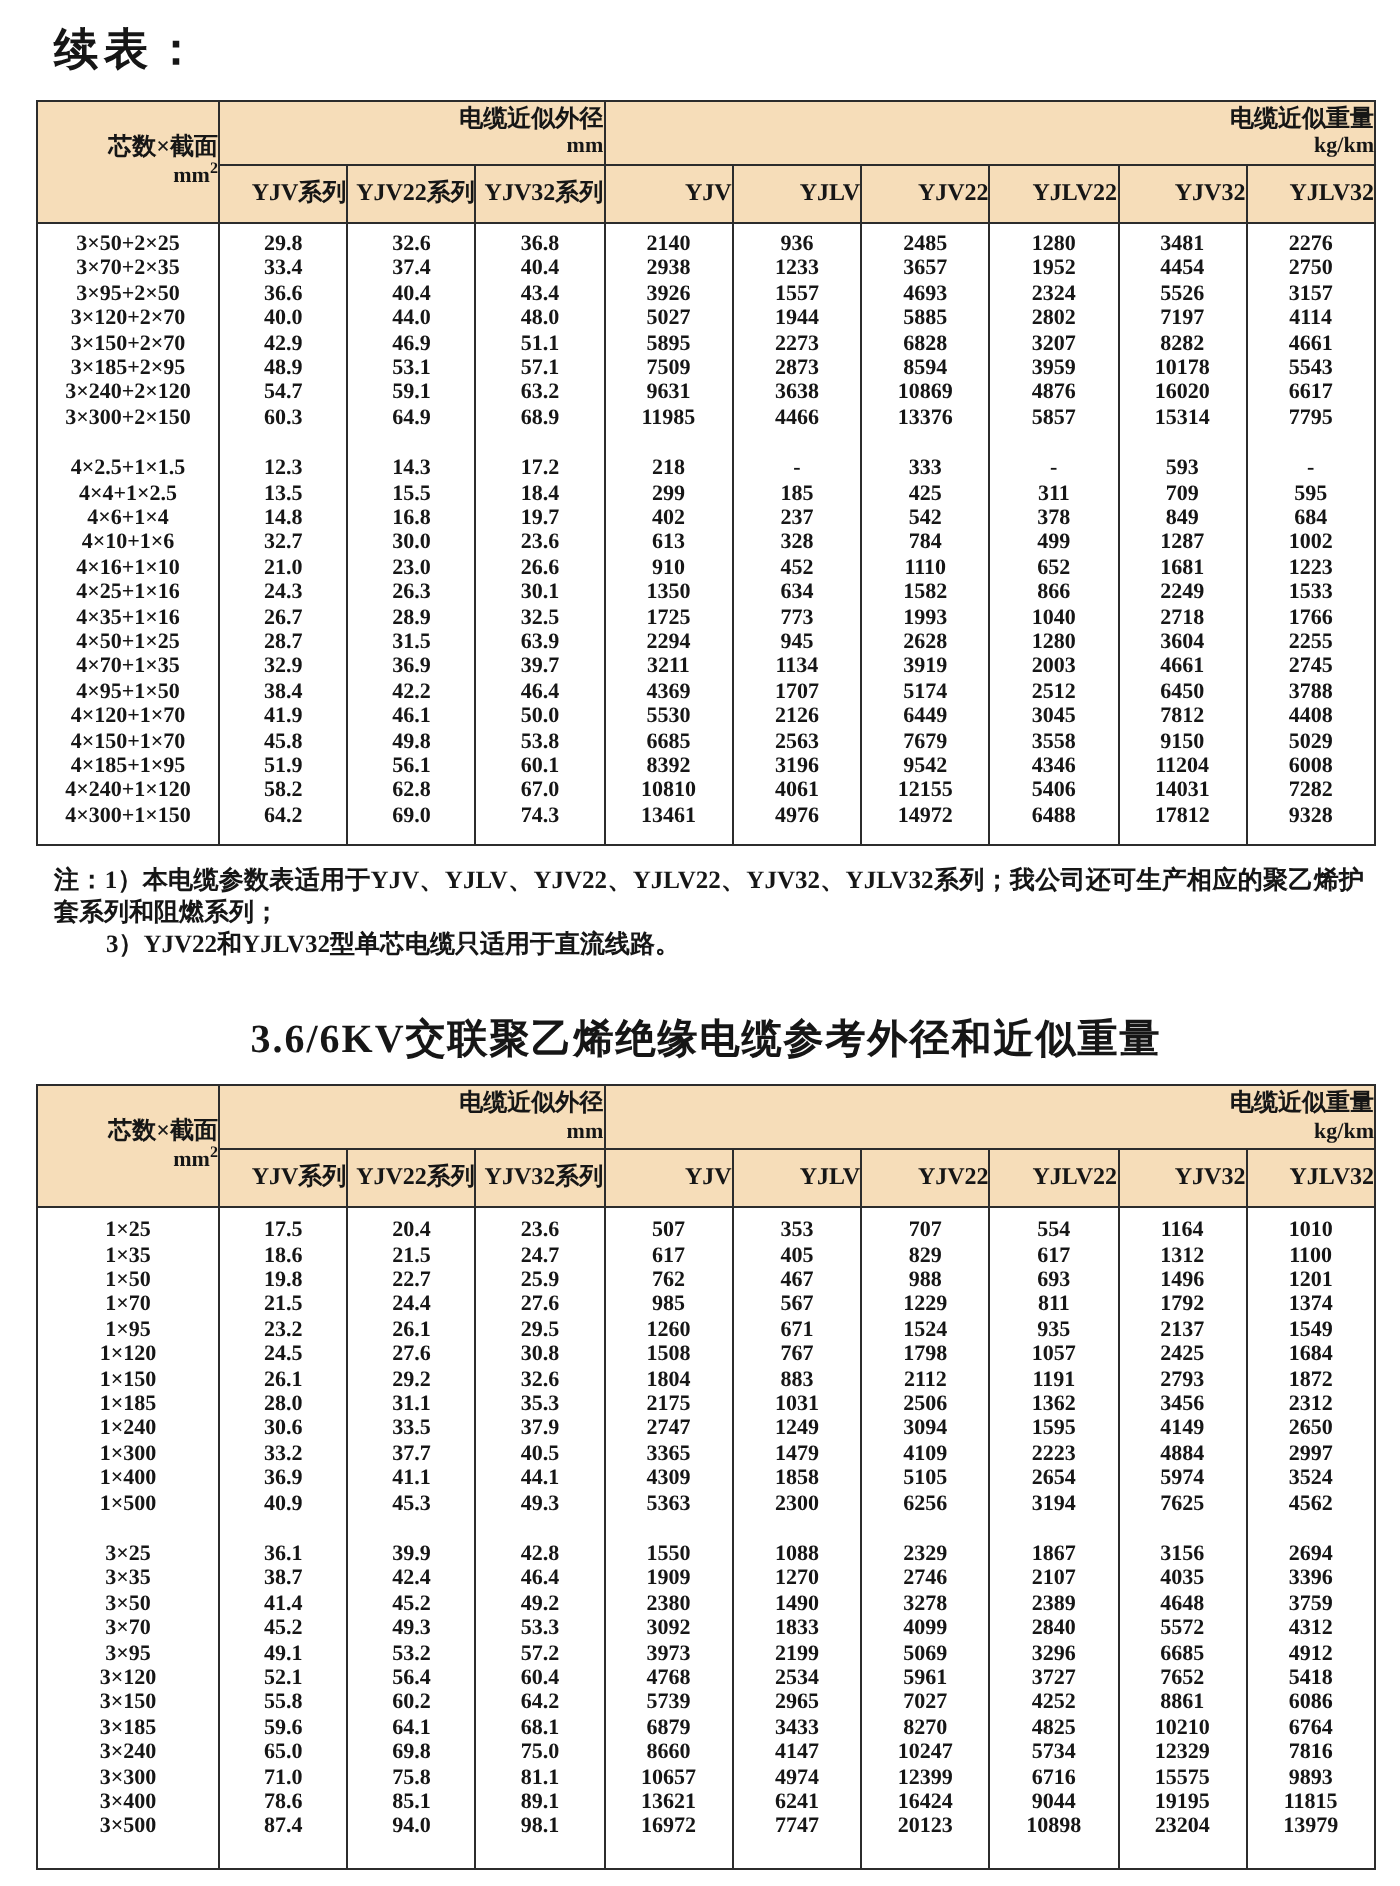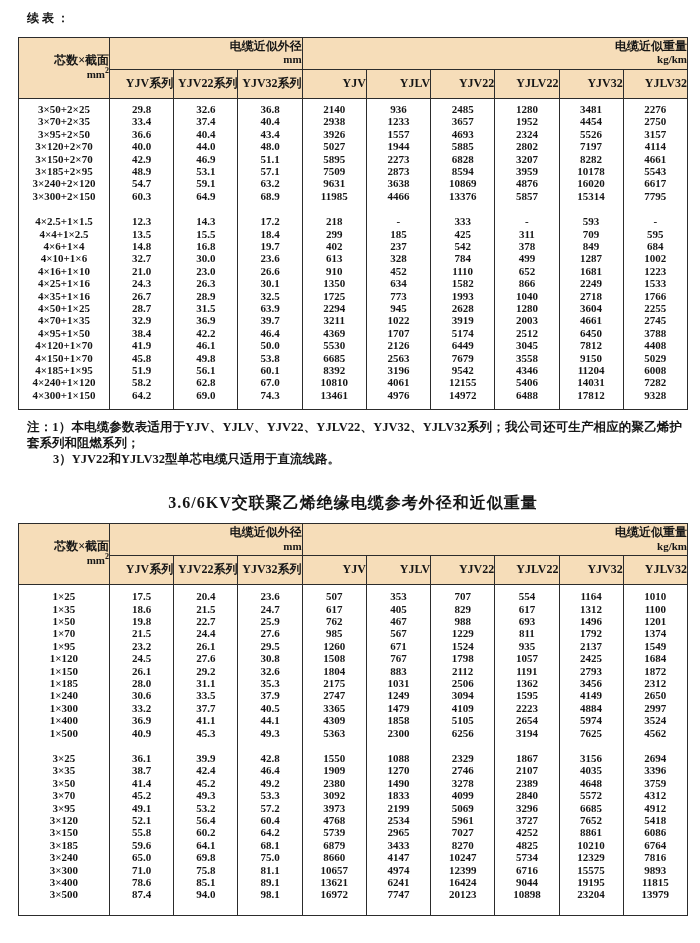--- a/index.html
+++ b/index.html
@@ -4,21 +4,21 @@
 <style>
   html, body { margin: 0; padding: 0; background: #ffffff; }
   .sheet {
     width: 700px; height: 943px; box-sizing: border-box;
     background: #ffffff; color: #161616;
     font-family: "Liberation Serif", serif;
     padding: 8px 12px 0 18px; overflow: hidden;
     --header-bg: #f6ddb9; --border-c: #2c2c2c;
   }
   .continued-title {
-    margin: 2px 0 10px 9px; font-size: 12px; font-weight: bold; letter-spacing: 3px;
+    margin: 2px 0 10px 9px; font-size: 22px; font-weight: bold; letter-spacing: 3px;
   }
   table.spec {
     width: 670px; border-collapse: collapse; table-layout: fixed;
   }
   table.spec col.c0 { width: 13.6%; }
   table.spec col.cn { width: 9.6%; }
   table.spec th {
     border: 1px solid var(--border-c);
     background: var(--header-bg);
     font-size: 12px; font-weight: bold; line-height: 1.12;
@@ -38,21 +38,21 @@
   }
   table.spec { border: 1.5px solid var(--border-c); }
   .notes {
     width: 655px; margin: 9px 0 0 9px;
     font-size: 12.5px; font-weight: bold; line-height: 16px;
     text-align: justify;
   }
   .notes .note-line { margin: 0; }
   .notes .indent { padding-left: 26px; }
   .table2-title {
-    text-align: center; font-size: 16px; font-weight: bold;
+    text-align: center; font-size: 20px; font-weight: bold;
     margin: 26px 0 9px 0; letter-spacing: 1px;
   }
 </style>
 </head>
 <body>
 
 <div class="sheet" style="--header-bg: #f6ddb9; --border-c: #2c2c2c;">
 
   <div class="continued-title">续表：</div>
 
@@ -312,21 +312,21 @@
           <td>1280</td>
           <td>3604</td>
           <td>2255</td>
         </tr>
         <tr>
           <td>4×70+1×35</td>
           <td>32.9</td>
           <td>36.9</td>
           <td>39.7</td>
           <td>3211</td>
-          <td>1022</td>
+          <td>1134</td>
           <td>3919</td>
           <td>2003</td>
           <td>4661</td>
           <td>2745</td>
         </tr>
         <tr>
           <td>4×95+1×50</td>
           <td>38.4</td>
           <td>42.2</td>
           <td>46.4</td>

